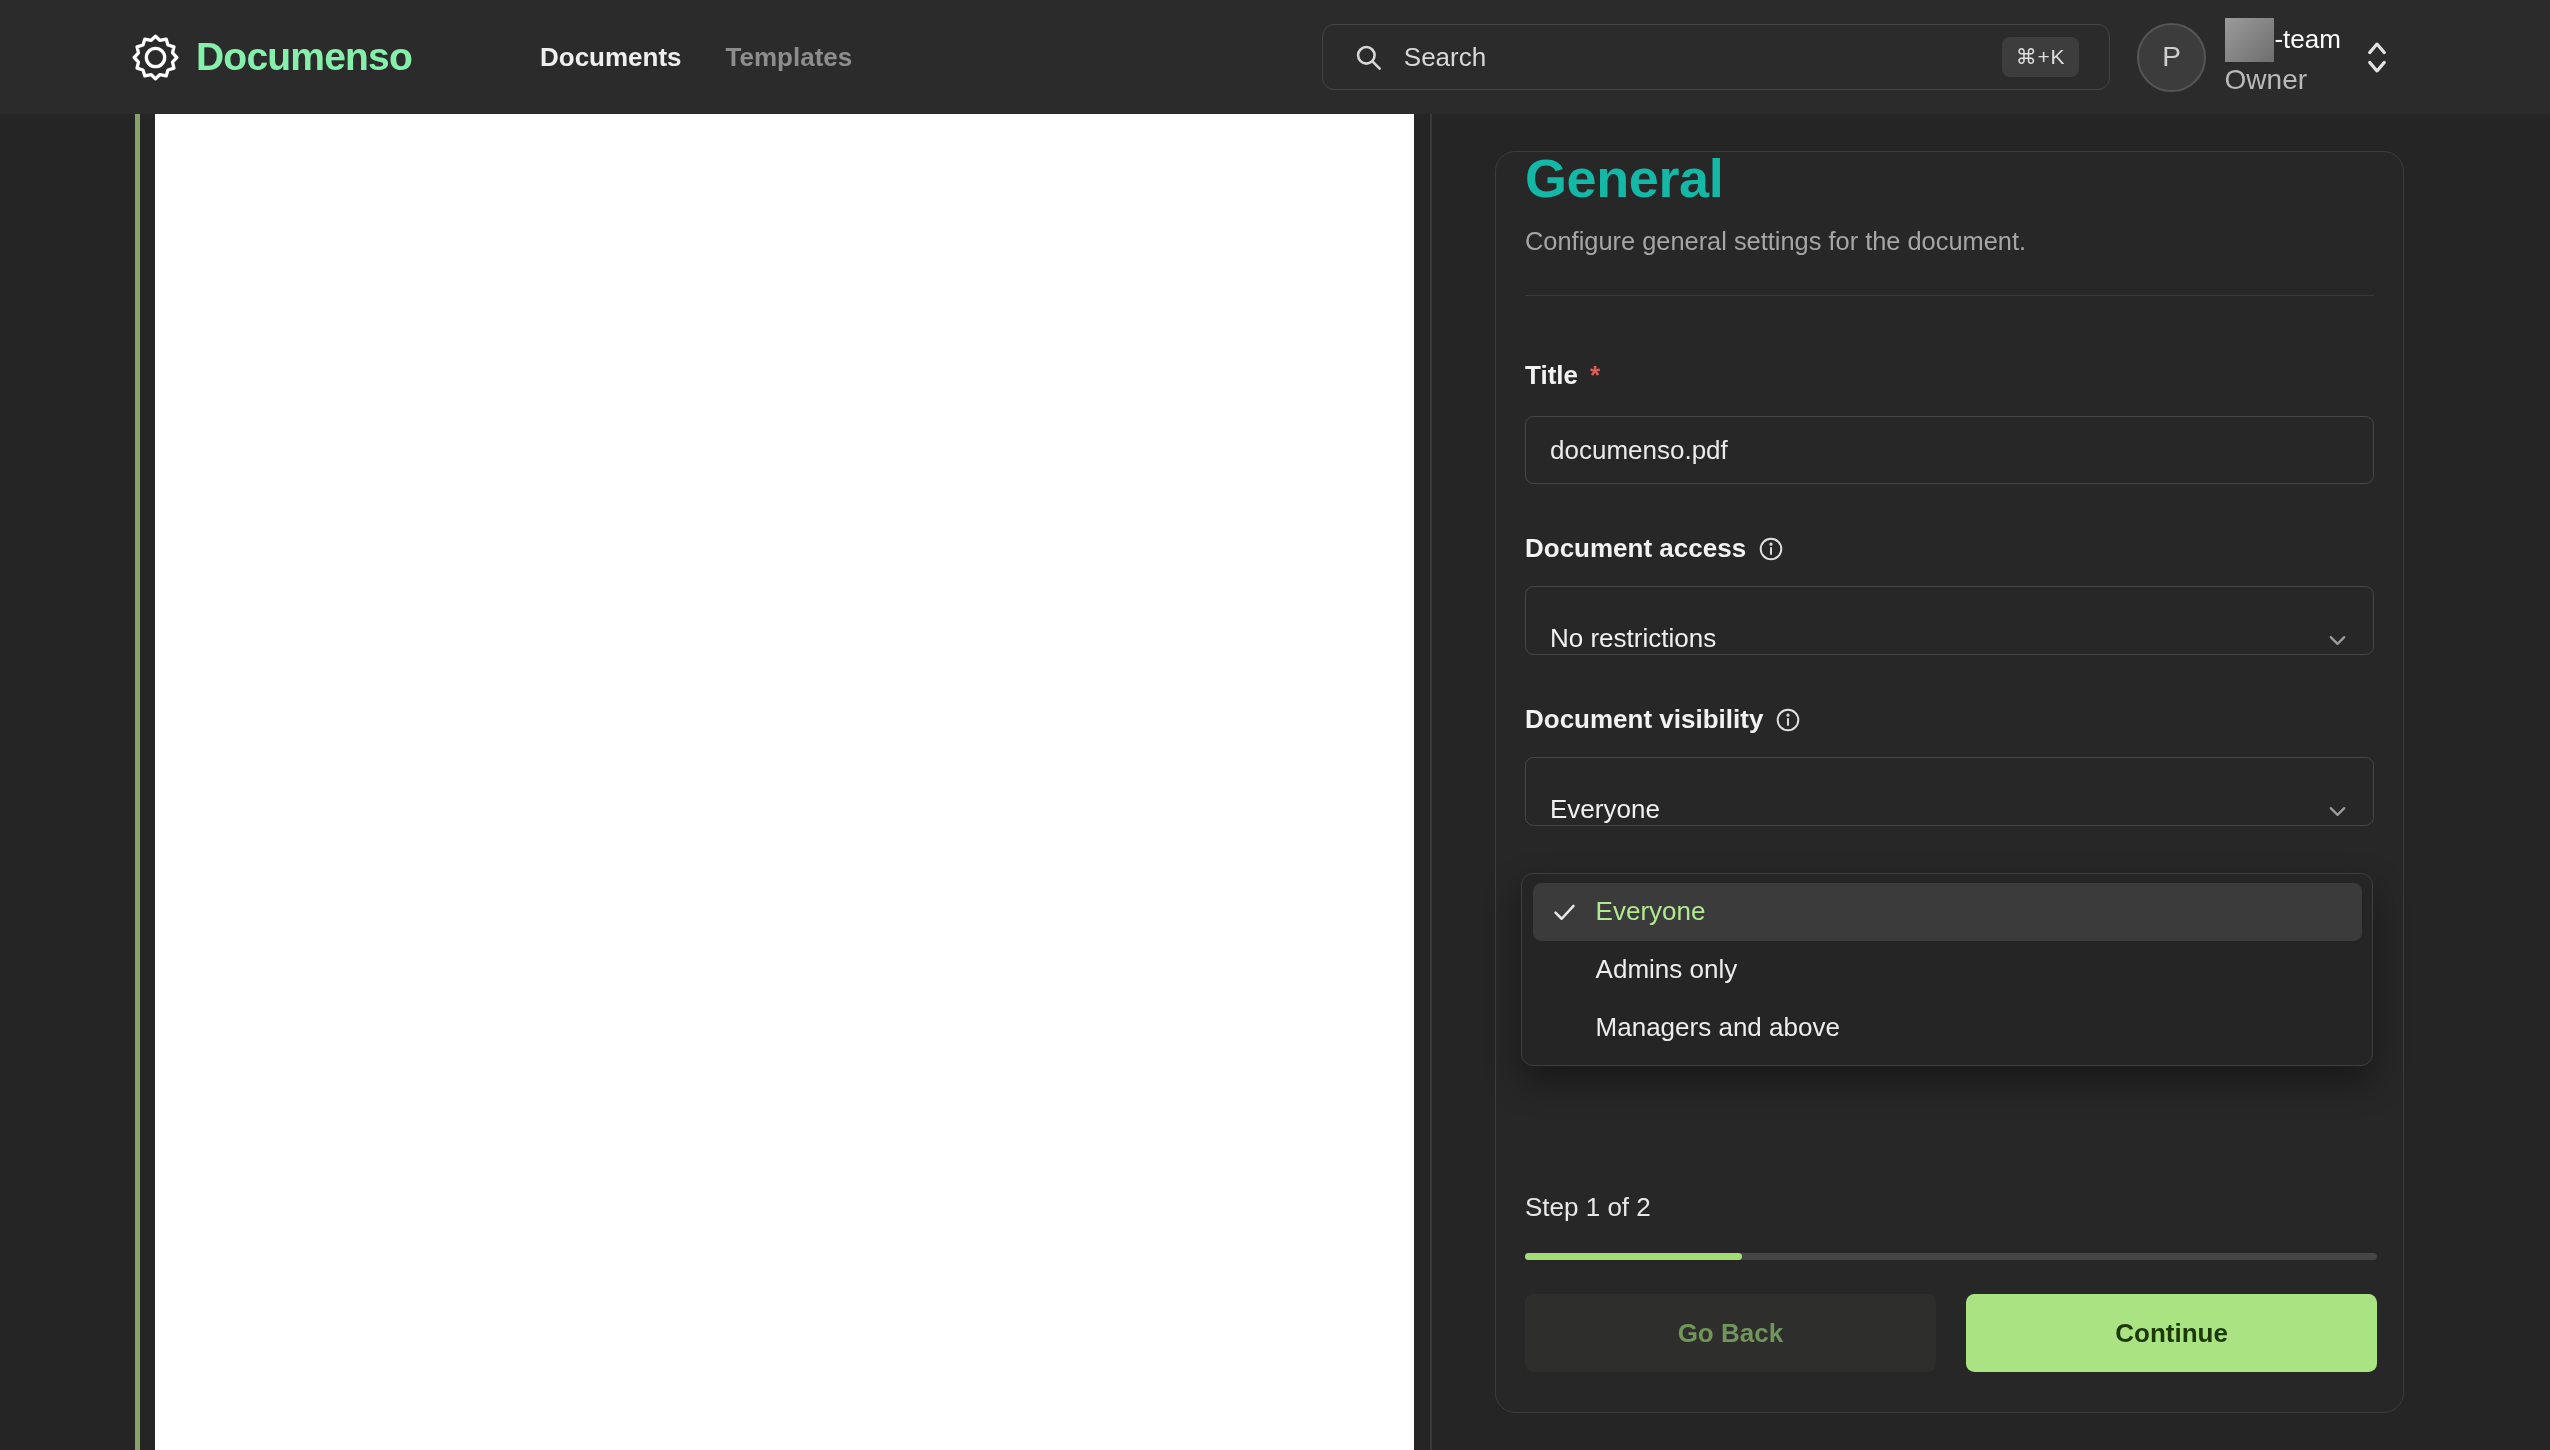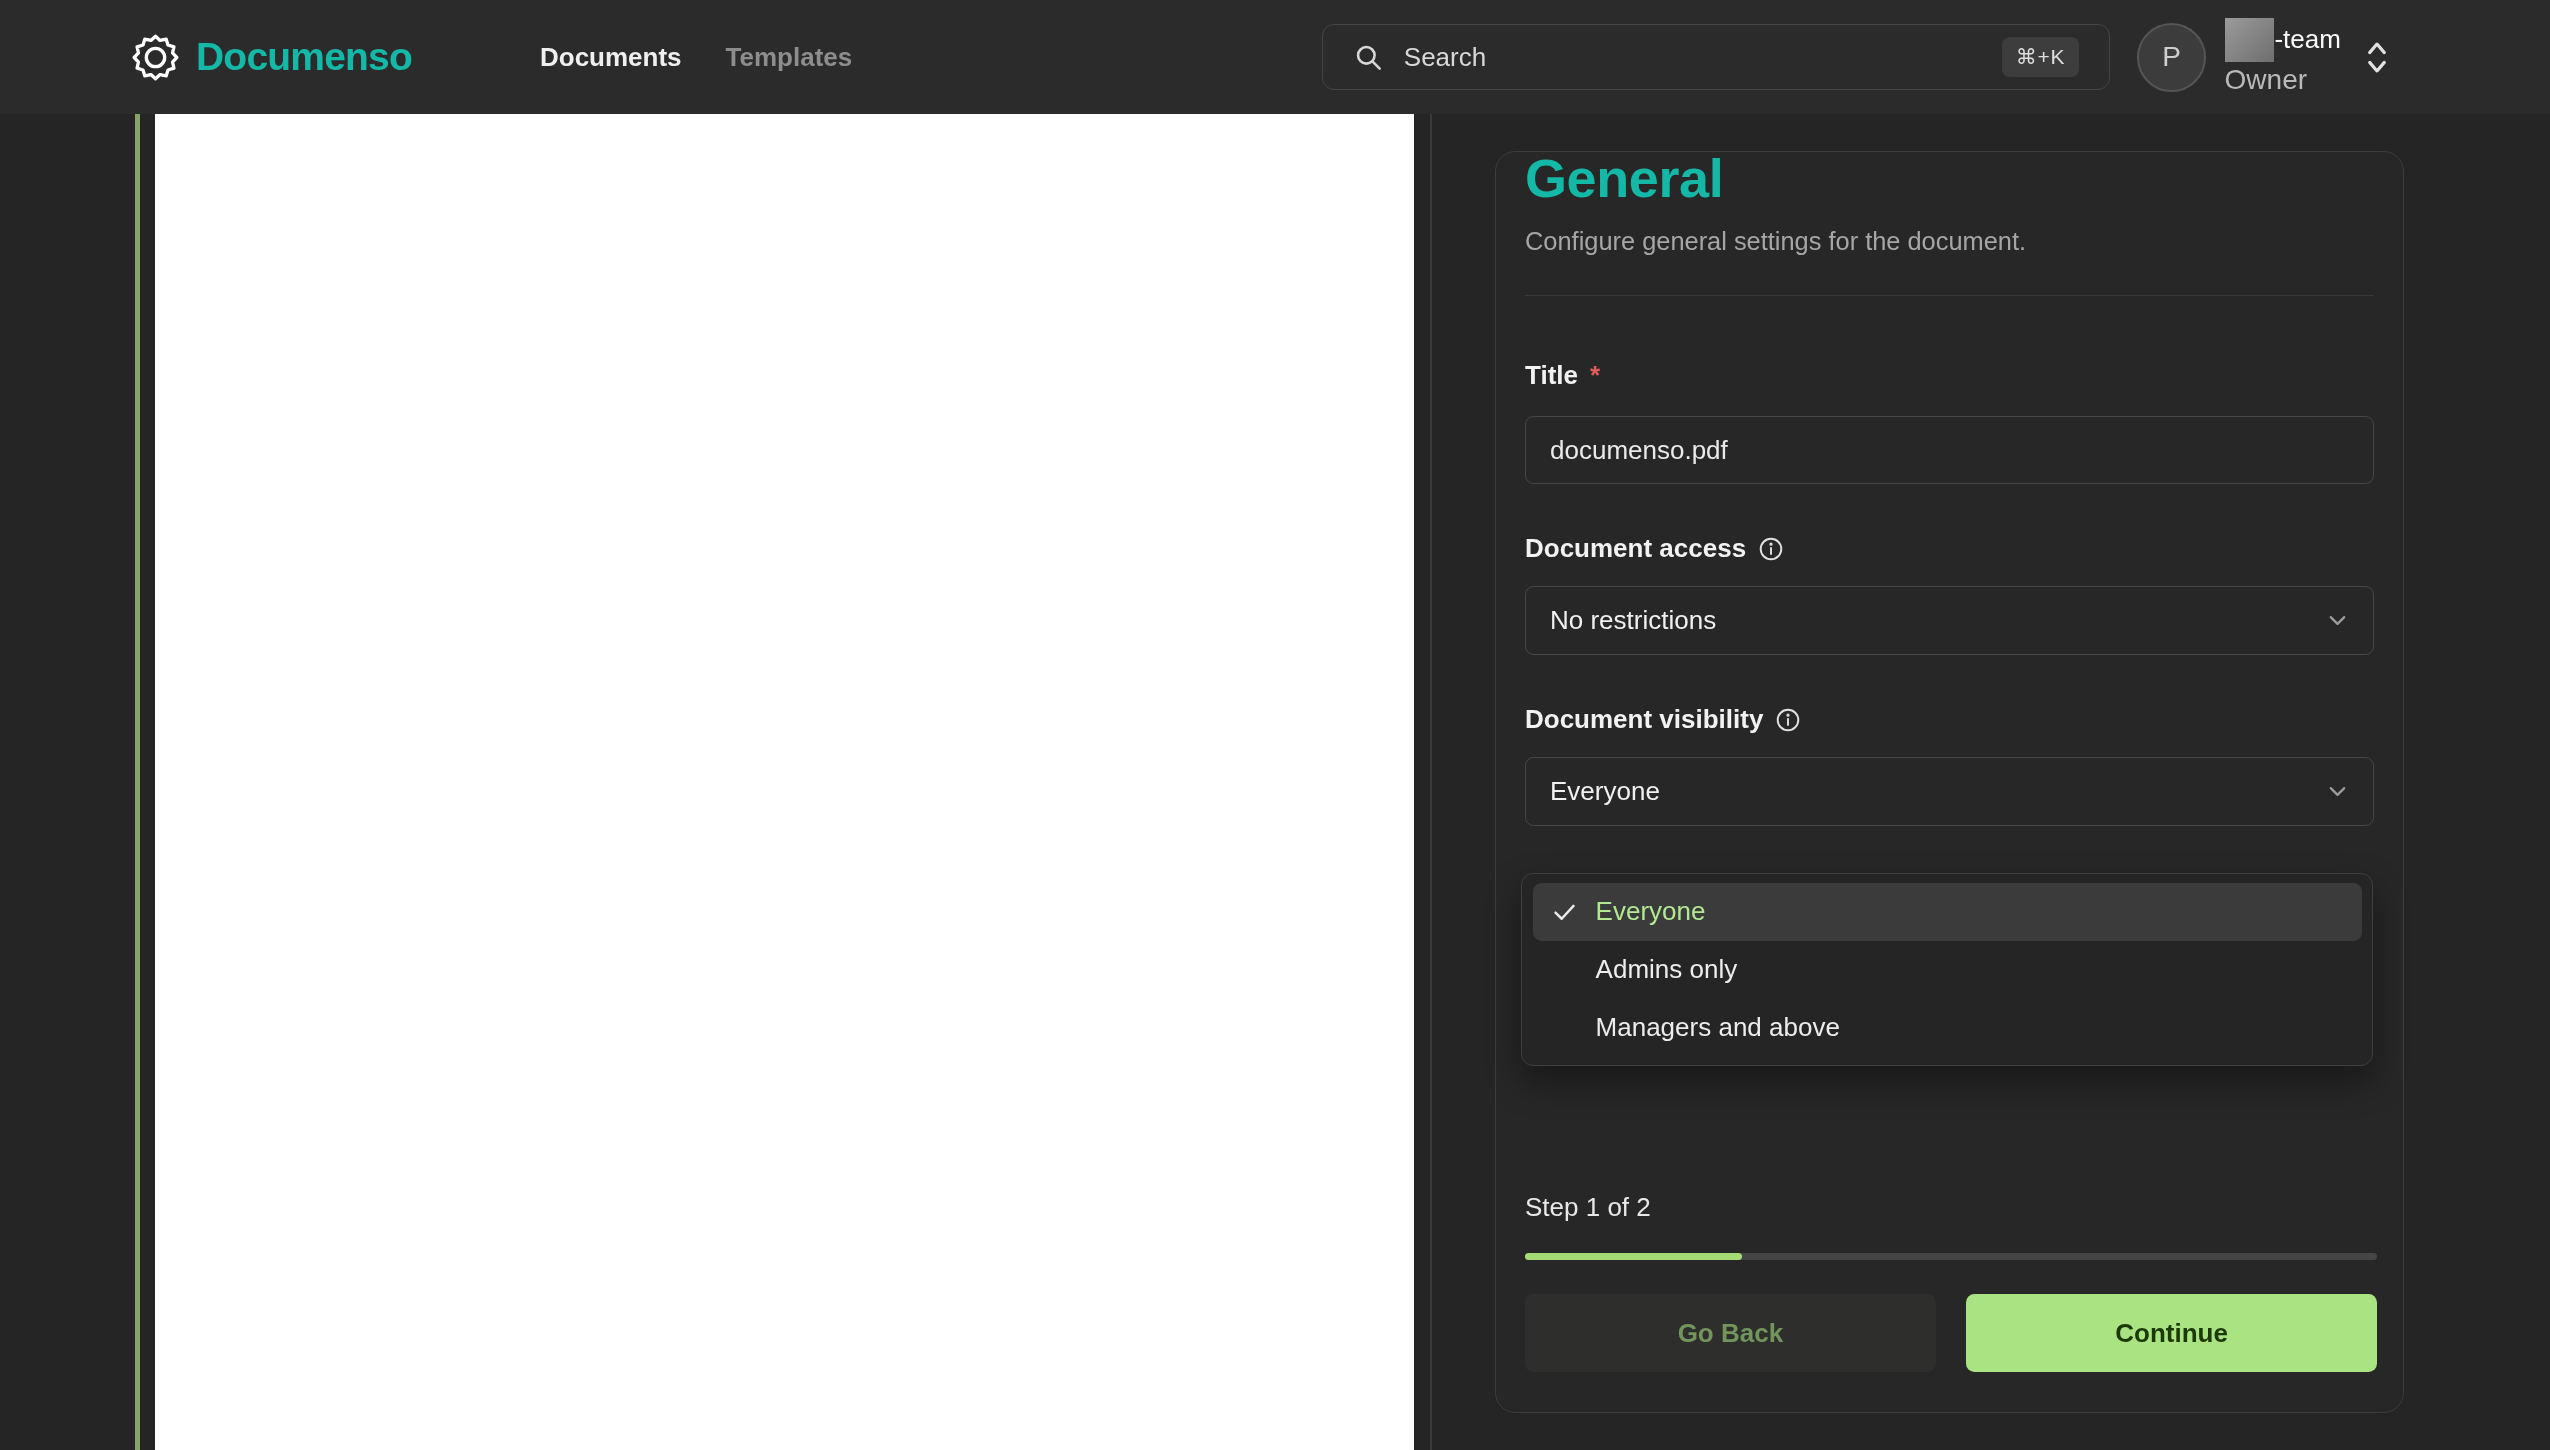--- a/index.html
+++ b/index.html
@@ -17,21 +17,21 @@
   .nav {
     position:absolute; top:0; left:0; width:2550px; height:114px;
     background:#2b2b2b;
   }
   .brand {
     position:absolute; left:132px; top:0; height:114px;
     display:flex; align-items:center; gap:17px; cursor:pointer;
   }
   .brand svg { width:47px; height:47px; }
   .brand-name {
-    font-size:39px; font-weight:800; color:#14b8a6; letter-spacing:-0.8px;
+    font-size:39px; font-weight:800; color:#86efac; letter-spacing:-0.8px;
   }
   .nav-links {
     position:absolute; left:540px; top:0; height:114px;
     display:flex; align-items:center; gap:44px;
   }
   .nav-link { font-size:26px; font-weight:600; cursor:pointer; }
   .nav-link.active { color:#efefef; }
   .nav-link.inactive { color:#8d8d8d; }
 
   .search {
@@ -108,21 +108,21 @@
 
   .text-input {
     margin-top:25.4px; width:100%; height:68px;
     background:transparent; border:1.7px solid #474747; border-radius:8.5px;
     font-family:"Liberation Sans", sans-serif;
     font-size:26px; color:#eaeaea; padding:0 24px; outline:none;
   }
   .select {
     margin-top:22px; width:100%; height:69px;
     border:1.7px solid #474747; border-radius:8.5px;
-    display:flex; align-items:center; justify-content:space-between;
+    display:flex; align-items:flex-end; justify-content:space-between;
     padding:0 22px 0 24px; font-size:26px; color:#f0f0f0; cursor:pointer;
   }
   .select svg { width:27px; height:27px; }
 
   
   .dropdown {
     position:absolute; left:25.4px; top:721px; width:852px;
     background:#252525; border:1.7px solid #3f3f3f; border-radius:12px;
     padding:8.5px 10.2px;
     box-shadow:0 15.3px 34px rgba(0,0,0,0.38);

